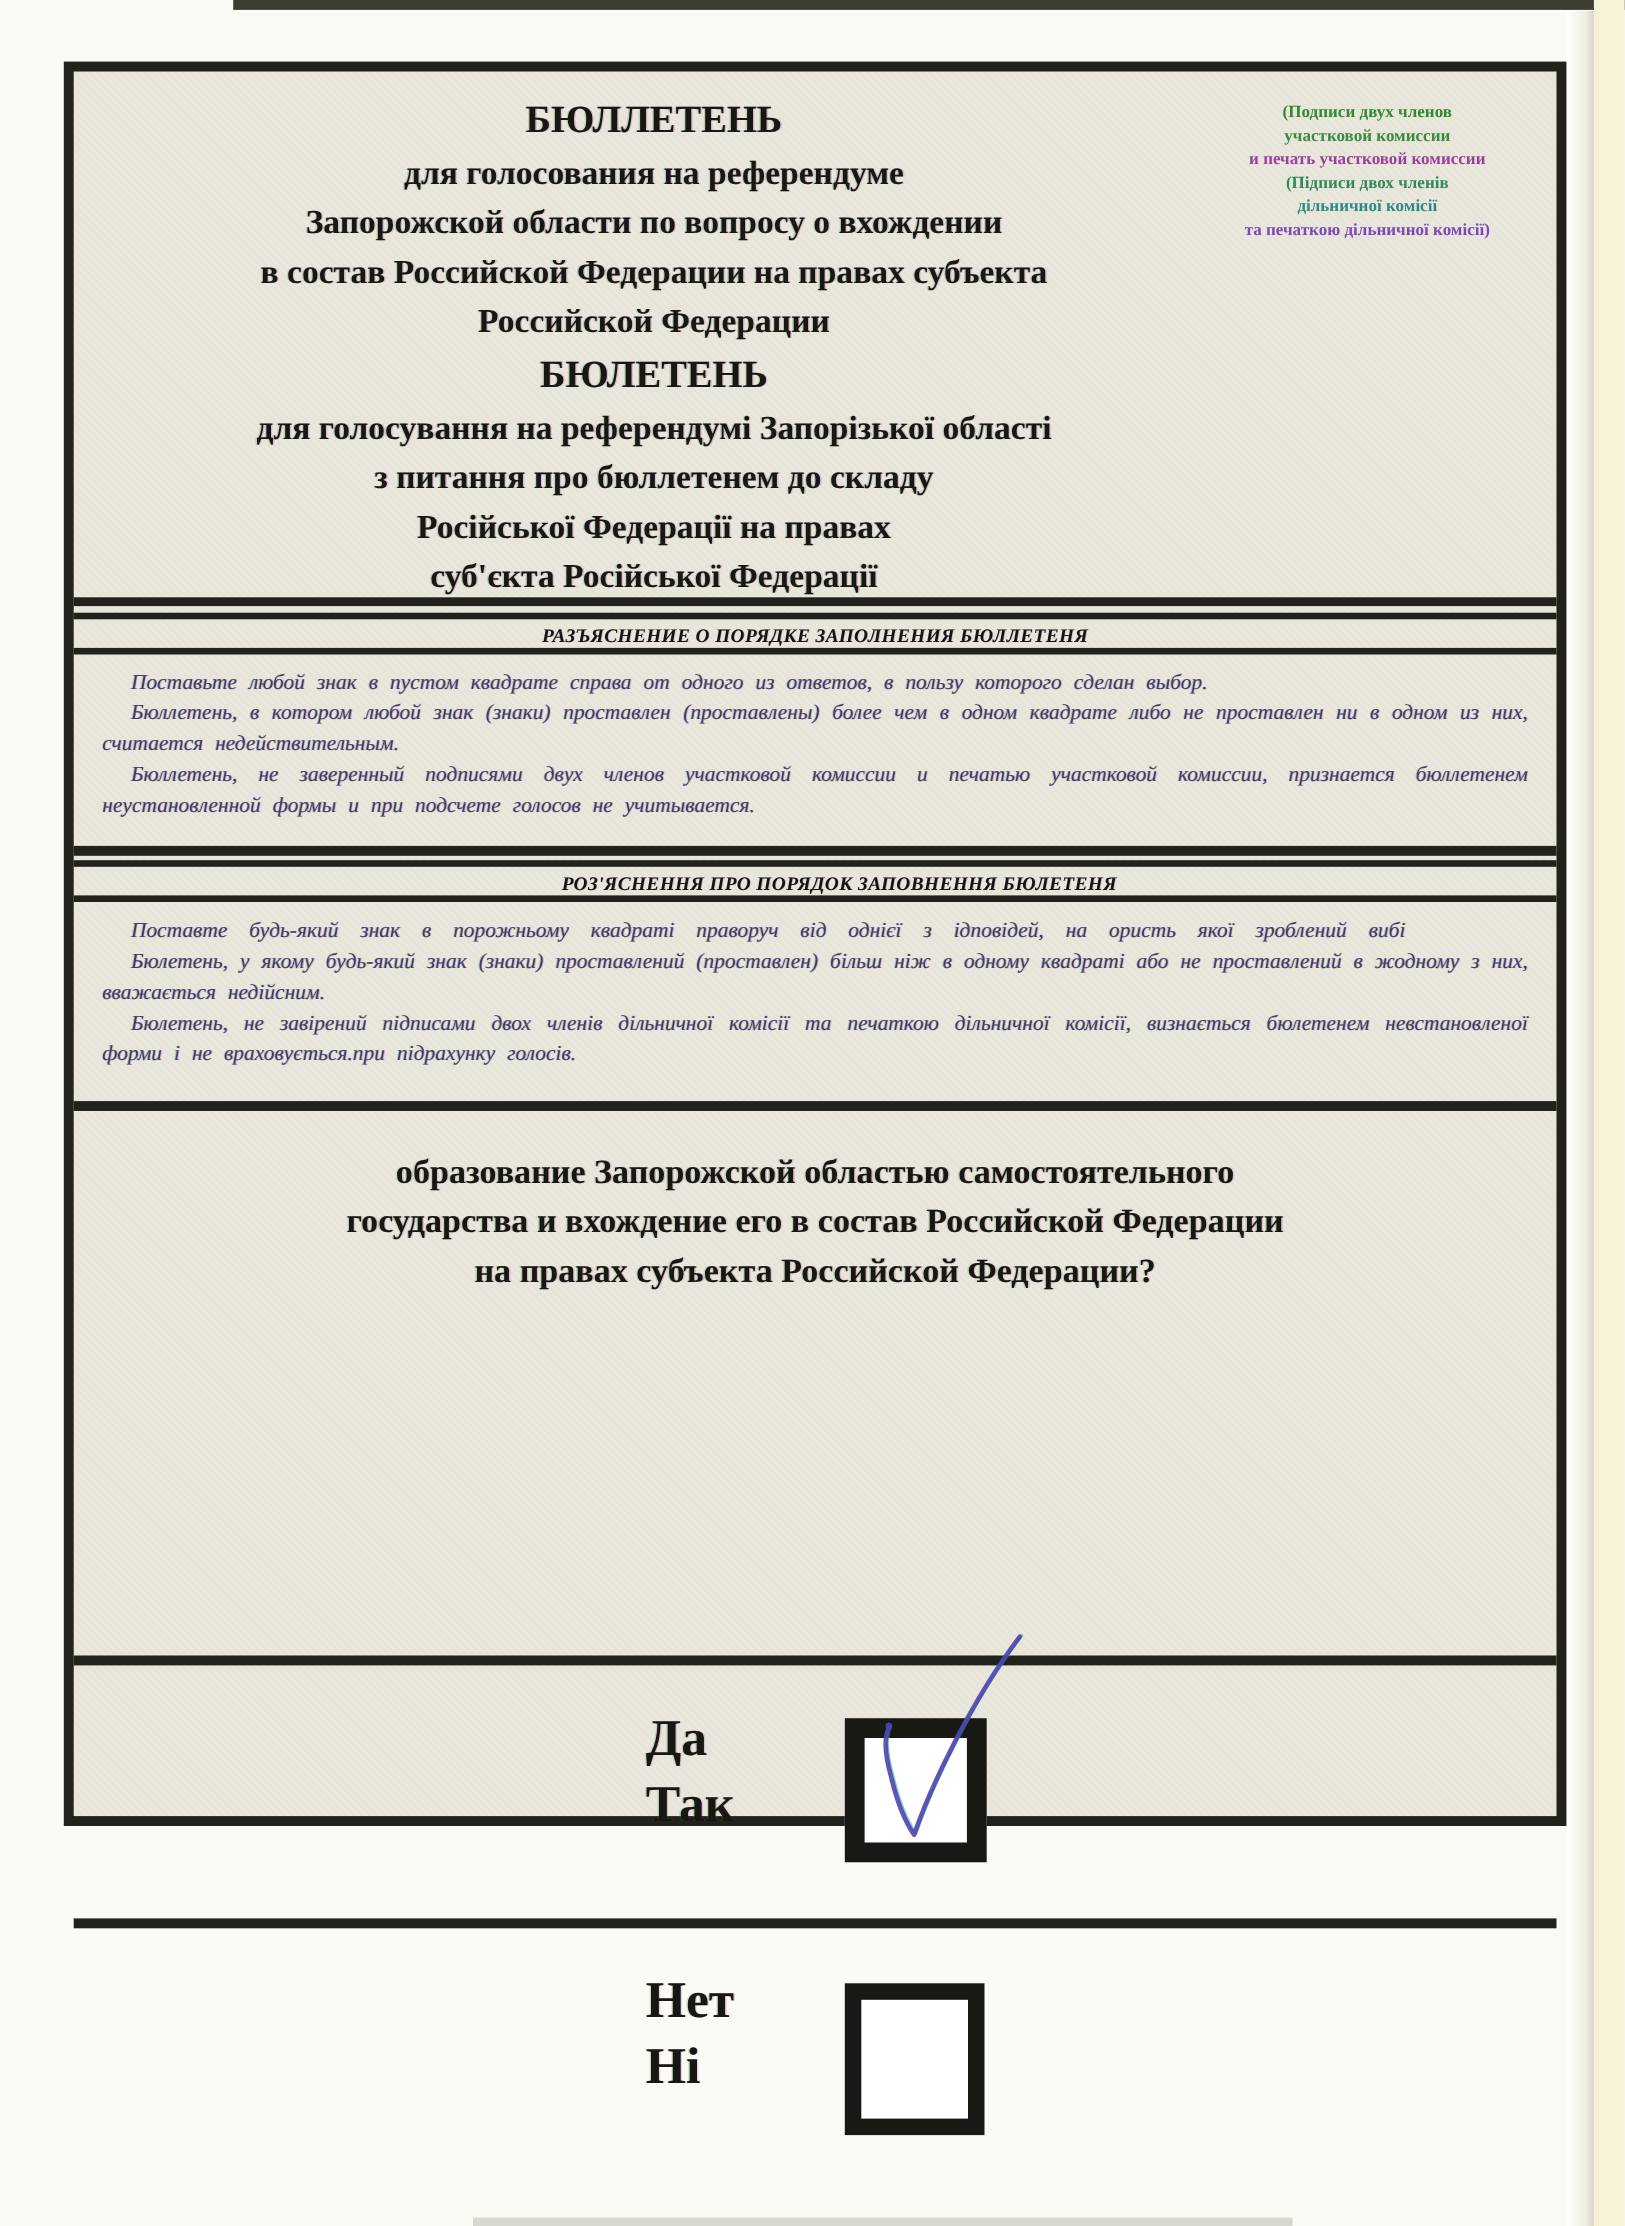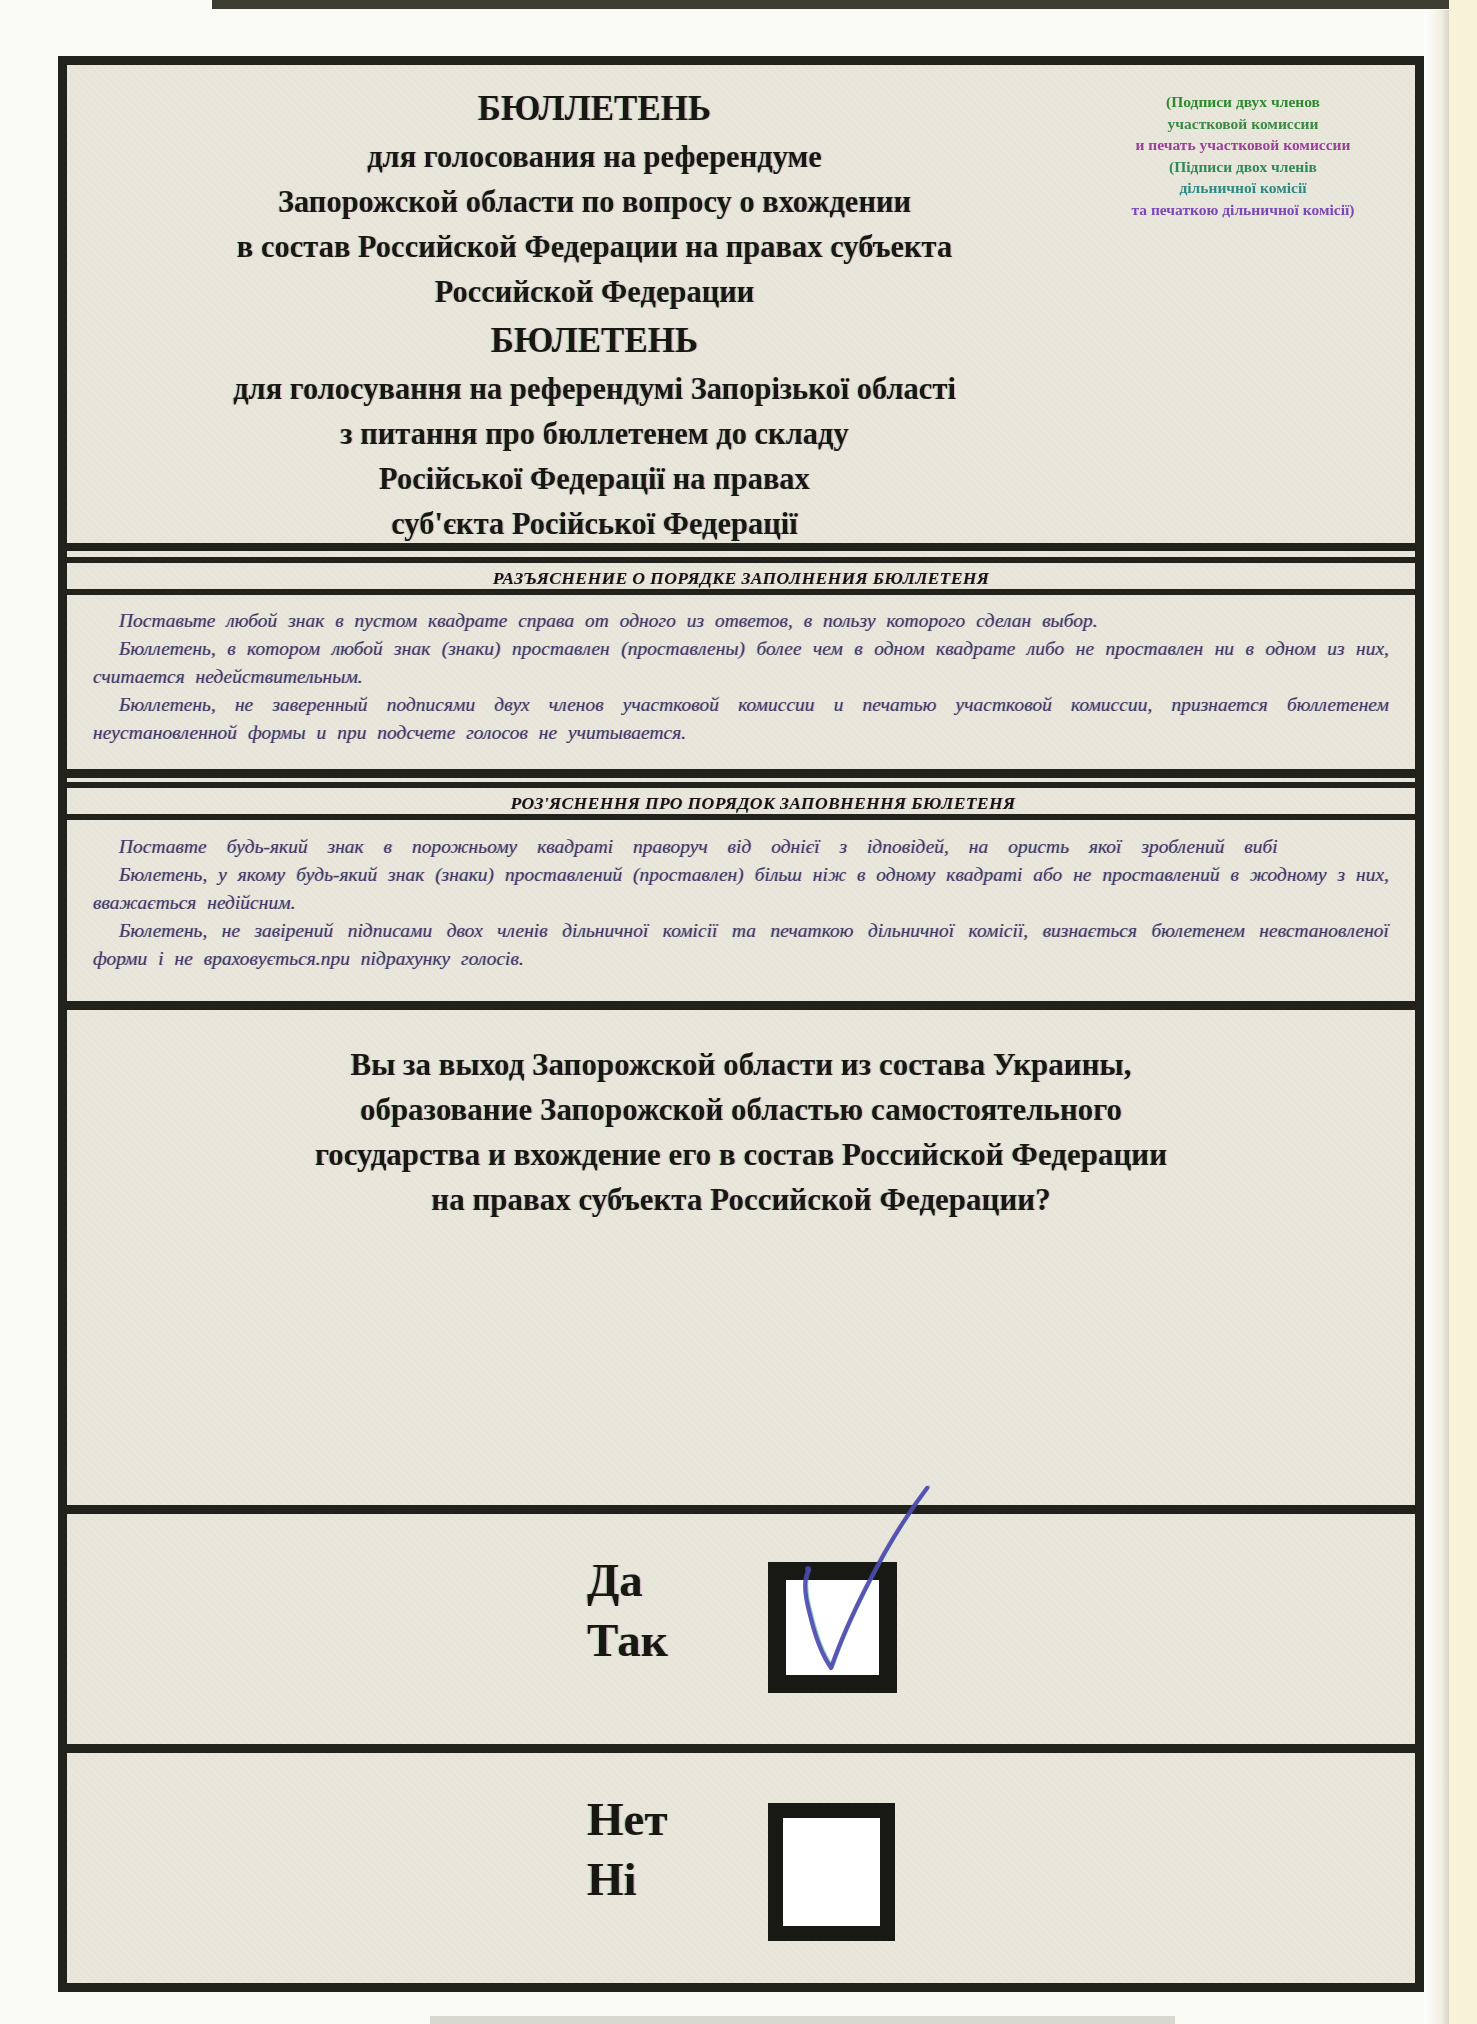--- a/index.html
+++ b/index.html
@@ -10,21 +10,21 @@
   }
   
   .scan-strip-top{position:absolute;left:212px;top:0;width:1265px;height:9px;background:#3d3e31;}
   .page-edge-white{position:absolute;left:1424px;top:10px;width:25px;height:2014px;
     background:linear-gradient(to right,#ffffff,#f1eee2 70%,#d8d4c6 100%);}
   .scan-strip-right{position:absolute;left:1449px;top:0;width:28px;height:2024px;background:#f8f2d8;}
   .scan-strip-bottom{position:absolute;left:430px;top:2016px;width:745px;height:8px;background:#d9d8d0;}
 
   
   .ballot{
-    position:absolute;left:58px;top:56px;width:1366px;height:1936px;
+    position:absolute;left:58px;top:56px;width:1366px;height:1604px;
     box-sizing:border-box;border:9px solid #21221b;background:#e9e6dc;
     background-image:repeating-linear-gradient(45deg,rgba(60,60,40,.016) 0 2px,transparent 2px 5px);
   }
   .ballot *{box-sizing:border-box;}
   .hr{position:absolute;left:0;width:100%;background:#21221b;}
 
   
   .big{color:#181813;text-shadow:1.2px 0 rgba(165,40,165,.22),-1.2px 0 rgba(35,140,60,.22);}
   .ink{color:#453a68;text-shadow:.8px 0 rgba(150,60,150,.33),-.8px 0 rgba(20,130,90,.30);}
 
@@ -116,21 +116,20 @@
   <div class="expl ua ink" style="top:760px;height:176px;">
     <p class="wide">Поставте будь-який знак в порожньому квадраті праворуч від однієї з ідповідей, на ористь якої зроблений вибі</p>
     <p>Бюлетень, у якому будь-який знак (знаки) проставлений (проставлен) більш ніж в одному квадраті або не проставлений в жодному з них, вважається недійсним.</p>
     <p>Бюлетень, не завірений підписами двох членів дільничної комісії та печаткою дільничної комісії, визнається бюлетенем невстановленої форми і не враховується.при підрахунку голосів.</p>
   </div>
 
   <div class="hr" style="top:936px;height:9px;"></div>
 
   <div class="question-section">
     <div class="q-block ru">
-      <div class="q-line big">Вы за выход Запорожской области из состава Украины,</div>
       <div class="q-line big">образование Запорожской областью самостоятельного</div>
       <div class="q-line big">государства и вхождение его в состав Российской Федерации</div>
       <div class="q-line big">на правах субъекта Российской Федерации?</div>
     </div>
   </div>
 
   <div class="hr" style="top:1440px;height:9px;"></div>
 
   <div class="answer-row" style="top:1449px;">
     <div class="answer-labels big">

